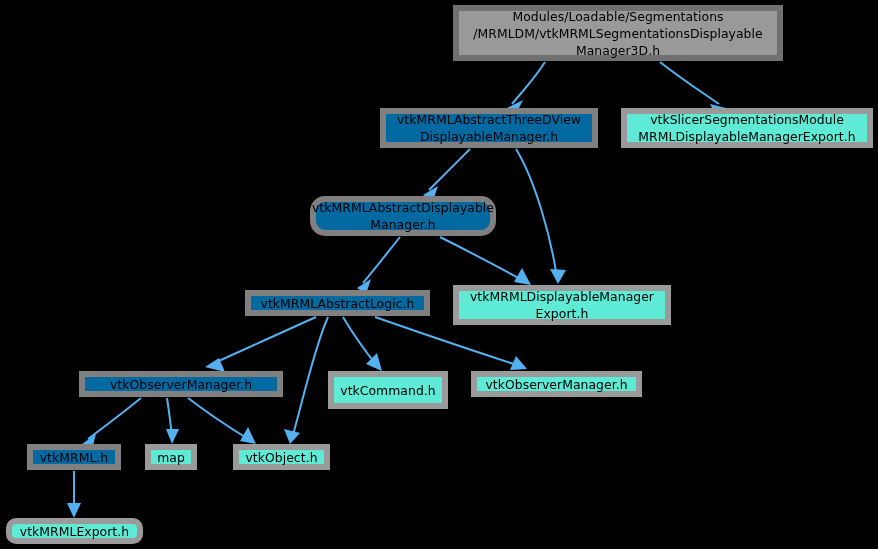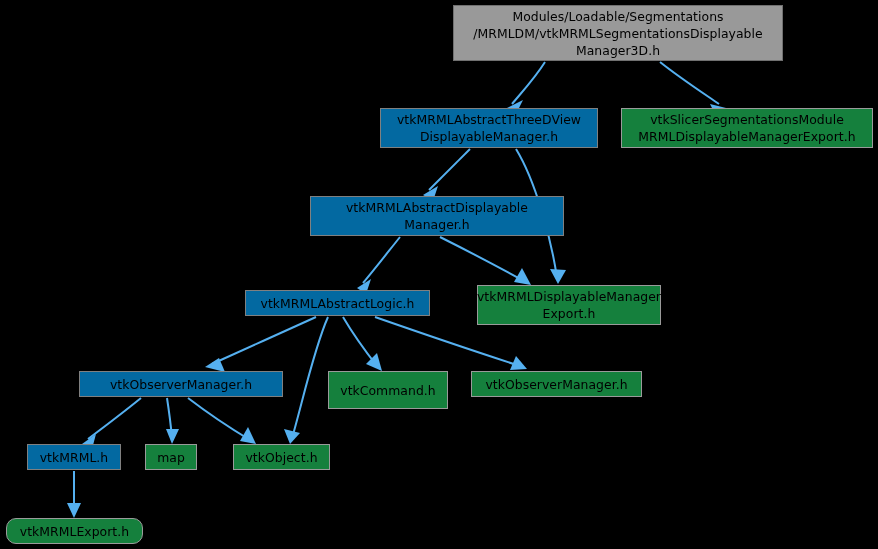--- a/index.html
+++ b/index.html
@@ -24,39 +24,39 @@
     height: 549px;
     pointer-events: none;
   }
   .node {
     position: absolute;
     box-sizing: border-box;
     display: flex;
     align-items: center;
     justify-content: center;
     text-align: center;
-    border: 1px solid #fef9c3;
+    border: 6px solid #fef9c3;
     color: #000000;
     font-size: 12.4px;
     line-height: 17px;
     letter-spacing: 0.05px;
     white-space: pre-line;
     padding: 0 5px;
     cursor: pointer;
   }
   .node-root {
     background: #999999;
     border-color: #707070;
   }
   .node-plain {
     background: #0369a1;
     border-color: #808080;
   }
   .node-export {
-    background: #15803d;
+    background: #5eead4;
     border-color: #9a9a9a;
   }
 </style>
 </head>
 <body>
 
 <div id="graph-canvas">
   <svg id="edge-layer" viewBox="0 0 878 549" xmlns="http://www.w3.org/2000/svg">
       <g>
         <path d="M 545 62 C 535 78 522 92 512 104" fill="none" stroke="#55b0f0" stroke-width="2"></path>
@@ -116,24 +116,24 @@
       </g>
     </svg>
   <div id="node-layer">
       <div class="node node-root" style="left: 453px; top: 5px; width: 330px; height: 56px;">Modules/Loadable/Segmentations
 /MRMLDM/vtkMRMLSegmentationsDisplayable
 Manager3D.h</div>
       <div class="node node-plain" style="left: 380px; top: 108px; width: 218px; height: 40px;">vtkMRMLAbstractThreeDView
 DisplayableManager.h</div>
       <div class="node node-export" style="left: 621px; top: 108px; width: 252px; height: 40px;">vtkSlicerSegmentationsModule
 MRMLDisplayableManagerExport.h</div>
-      <div class="node node-plain" style="left: 310px; top: 196px; width: 254px; height: 40px;">vtkMRMLAbstractDisplayable
+      <div class="node node-plain" style="left: 310px; top: 196px; width: 186px; height: 40px; border-radius: 15px;">vtkMRMLAbstractDisplayable
 Manager.h</div>
       <div class="node node-plain" style="left: 245px; top: 290px; width: 185px; height: 26px;">vtkMRMLAbstractLogic.h</div>
-      <div class="node node-export" style="left: 453px; top: 285px; width: 184px; height: 40px; margin-left: 24px;">vtkMRMLDisplayableManager
+      <div class="node node-export" style="left: 453px; top: 285px; width: 218px; height: 40px;">vtkMRMLDisplayableManager
 Export.h</div>
       <div class="node node-plain" style="left: 79px; top: 371px; width: 204px; height: 26px;">vtkObserverManager.h</div>
       <div class="node node-export" style="left: 328px; top: 371px; width: 120px; height: 38px;">vtkCommand.h</div>
       <div class="node node-export" style="left: 471px; top: 371px; width: 171px; height: 26px;">vtkObserverManager.h</div>
       <div class="node node-plain" style="left: 27px; top: 444px; width: 94px; height: 26px;">vtkMRML.h</div>
       <div class="node node-export" style="left: 145px; top: 444px; width: 52px; height: 26px;">map</div>
       <div class="node node-export" style="left: 233px; top: 444px; width: 97px; height: 26px;">vtkObject.h</div>
       <div class="node node-export" style="left: 6px; top: 518px; width: 137px; height: 26px; border-radius: 10px;">vtkMRMLExport.h</div>
     </div>
 </div>

